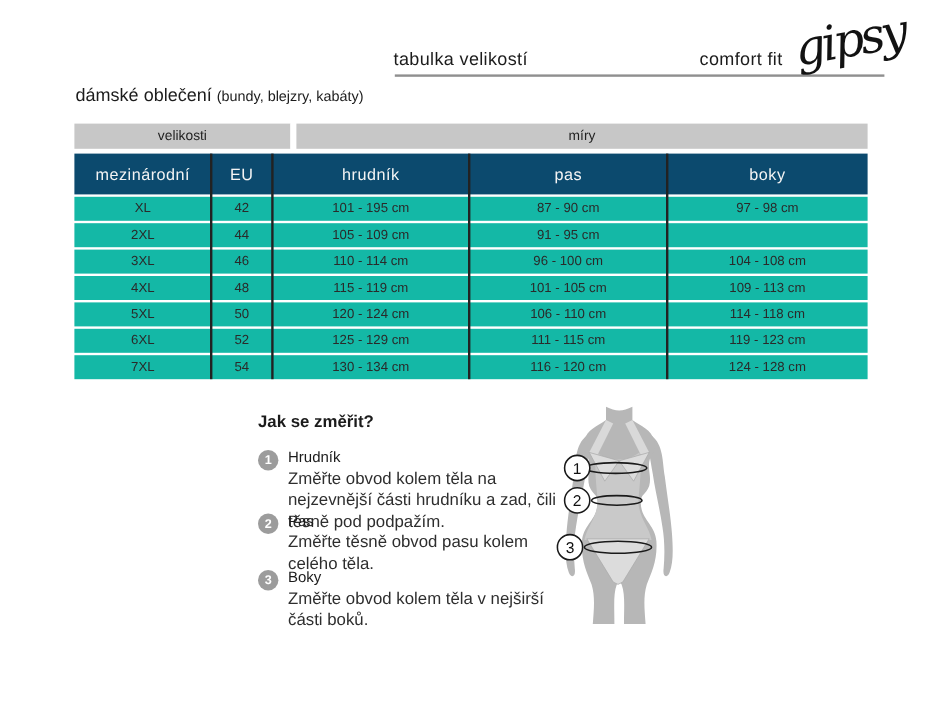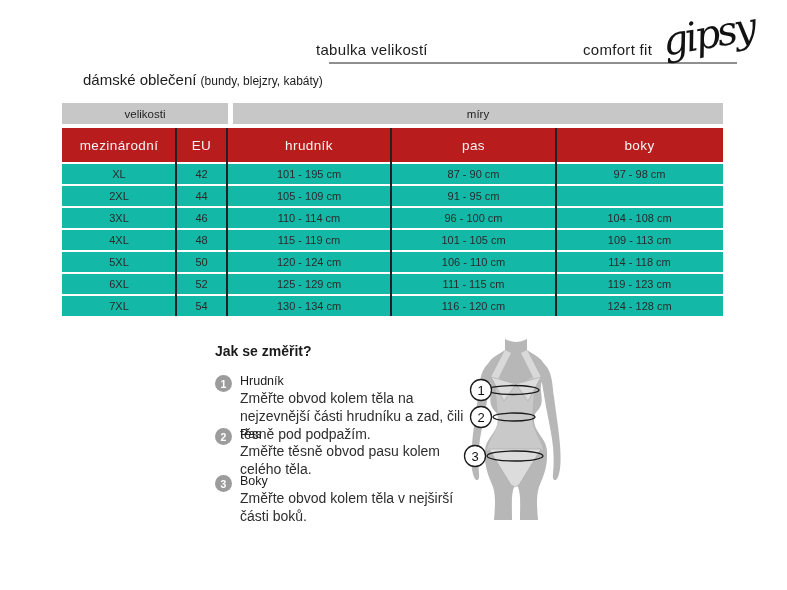--- a/index.html
+++ b/index.html
@@ -1,35 +1,35 @@
 <!DOCTYPE html>
 <html><head>
 <meta charset="utf-8">
 <style>
   html,body{margin:0;padding:0;background:#fff;}
   body{width:787px;height:590px;position:relative;font-family:"Liberation Sans",sans-serif;color:#1c1c1c;overflow:hidden;}
 
   
-  .doc-title{position:absolute;left:316px;top:41px;font-size:15px;letter-spacing:.3px;}
+  .doc-title{position:absolute;left:328px;top:41px;font-size:15px;letter-spacing:.3px;}
   .fit-label{position:absolute;left:583px;top:41px;font-size:15px;letter-spacing:.3px;}
   .rule{position:absolute;left:329px;top:62px;width:408px;height:2px;background:#8f8f8f;}
   .logo{position:absolute;left:662px;top:14px;font-family:"DejaVu Serif",serif;font-style:italic;font-size:40px;color:#121212;transform:rotate(-10deg);letter-spacing:-3px;line-height:1;}
 
   
-  .subtitle{position:absolute;left:63px;top:71px;font-size:15px;margin-left:20px;}
+  .subtitle{position:absolute;left:63px;top:71px;font-size:15px;}
   .subtitle .note{font-size:12px;}
 
   
   .size-table{position:absolute;left:62px;top:103px;width:661px;}
   .group-row{display:flex;height:21px;}
   .g-cell{background:#c7c7c7;display:flex;align-items:center;justify-content:center;font-size:11.5px;color:#1f1f1f;}
-  .g-sizes{width:166px;}
+  .g-sizes{width:180px;}
   .g-gap{width:5px;background:#fff;}
   .g-measures{flex:1;}
-  .head-row{margin-top:4px;display:grid;grid-template-columns:114px 51px 164px 165px 167px;height:34px;background:#b91c1c;}
+  .head-row{margin-top:4px;display:grid;grid-template-columns:114px 51px 164px 165px 167px;height:34px;background:#0c4a6e;}
   .head-row .cell{display:flex;align-items:center;justify-content:center;color:#f4f4f4;font-size:13.5px;letter-spacing:.4px;}
   .body-rows{margin-top:2px;}
   .t-row{display:grid;grid-template-columns:114px 51px 164px 165px 167px;height:20px;background:#14b8a6;margin-bottom:2px;}
   .t-row .cell{display:flex;align-items:center;justify-content:center;font-size:11px;color:#2a2a2a;}
   .vline{position:absolute;top:25px;height:188px;width:2px;background:#222;}
   .vl-1{left:113px;}.vl-2{left:164px;}.vl-3{left:328px;}.vl-4{left:493px;}
 
   
   .measure-heading{position:absolute;left:215px;top:343px;font-size:14px;font-weight:600;color:#1b1b1b;}
   .m-item{position:absolute;left:215px;width:268px;display:flex;}

